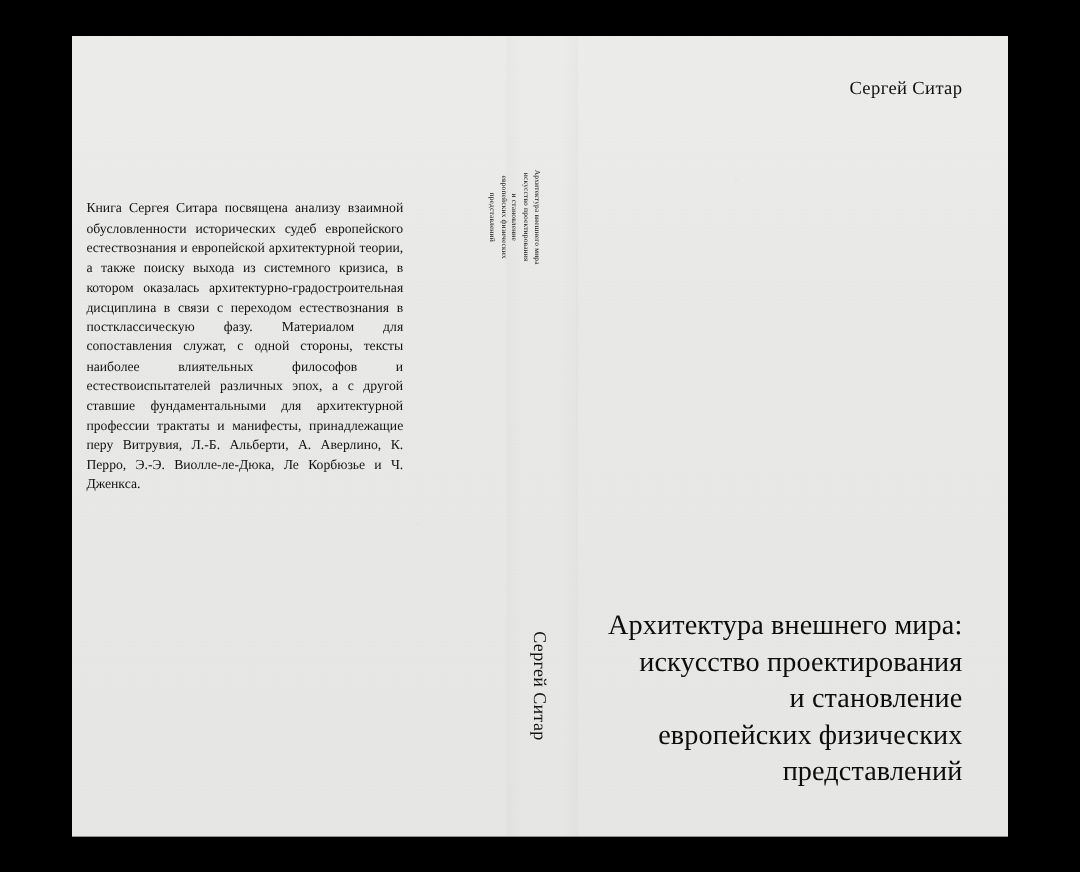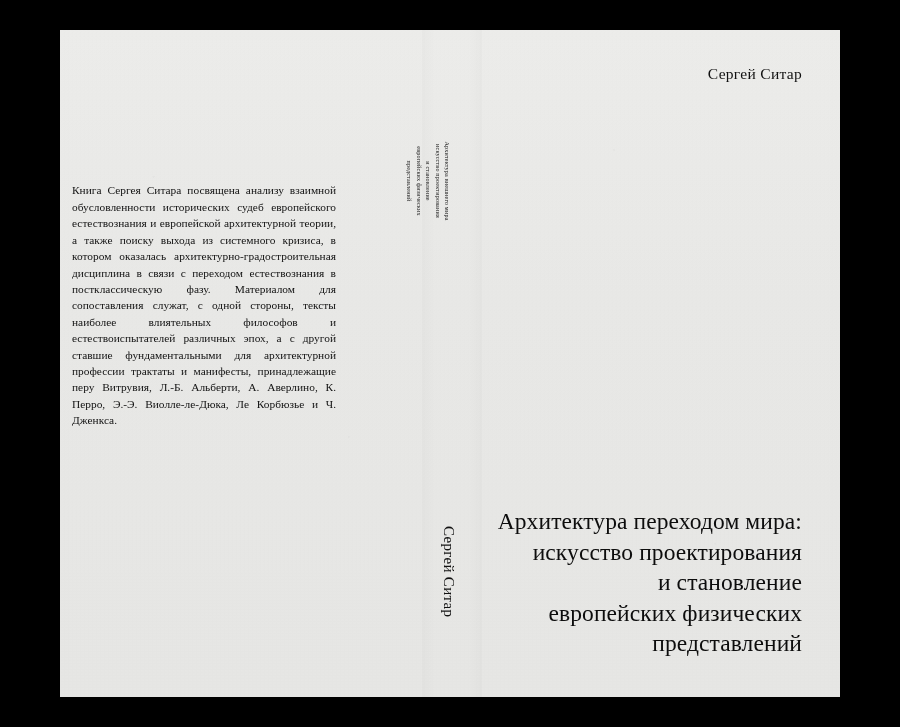--- a/index.html
+++ b/index.html
@@ -45,21 +45,21 @@
     opacity: 0.5;
     background-image:
       repeating-linear-gradient(0deg, rgba(0,0,0,0.012) 0px, rgba(0,0,0,0) 1px, rgba(0,0,0,0) 2px, rgba(255,255,255,0.01) 3px),
       repeating-linear-gradient(90deg, rgba(0,0,0,0.01) 0px, rgba(0,0,0,0) 1px, rgba(0,0,0,0) 3px, rgba(255,255,255,0.012) 4px);
   }
 
   
   #back-cover {
     position: absolute;
     left: 0;
-    top: 16px;
+    top: 0;
     width: 362px;
     height: 667px;
   }
 
   #blurb {
     position: absolute;
     left: 12px;
     top: 125px;
     width: 264px;
     font-family: "Liberation Serif", serif;
@@ -174,21 +174,21 @@
           <div>европейских физических</div>
           <div>представлений</div>
         </div>
       </div>
       <div id="spine-author">Сергей Ситар</div>
     </div>
 
     <div id="front-cover">
       <div id="front-author">Сергей Ситар</div>
       <div id="front-title">
-        <span class="ln">Архитектура переходом мира:</span>
+        <span class="ln">Архитектура внешнего мира:</span>
         <span class="ln">искусство проектирования</span>
         <span class="ln">и становление</span>
         <span class="ln">европейских физических</span>
         <span class="ln">представлений</span>
       </div>
     </div>
 
     <div id="grain"></div>
   </div>
 

